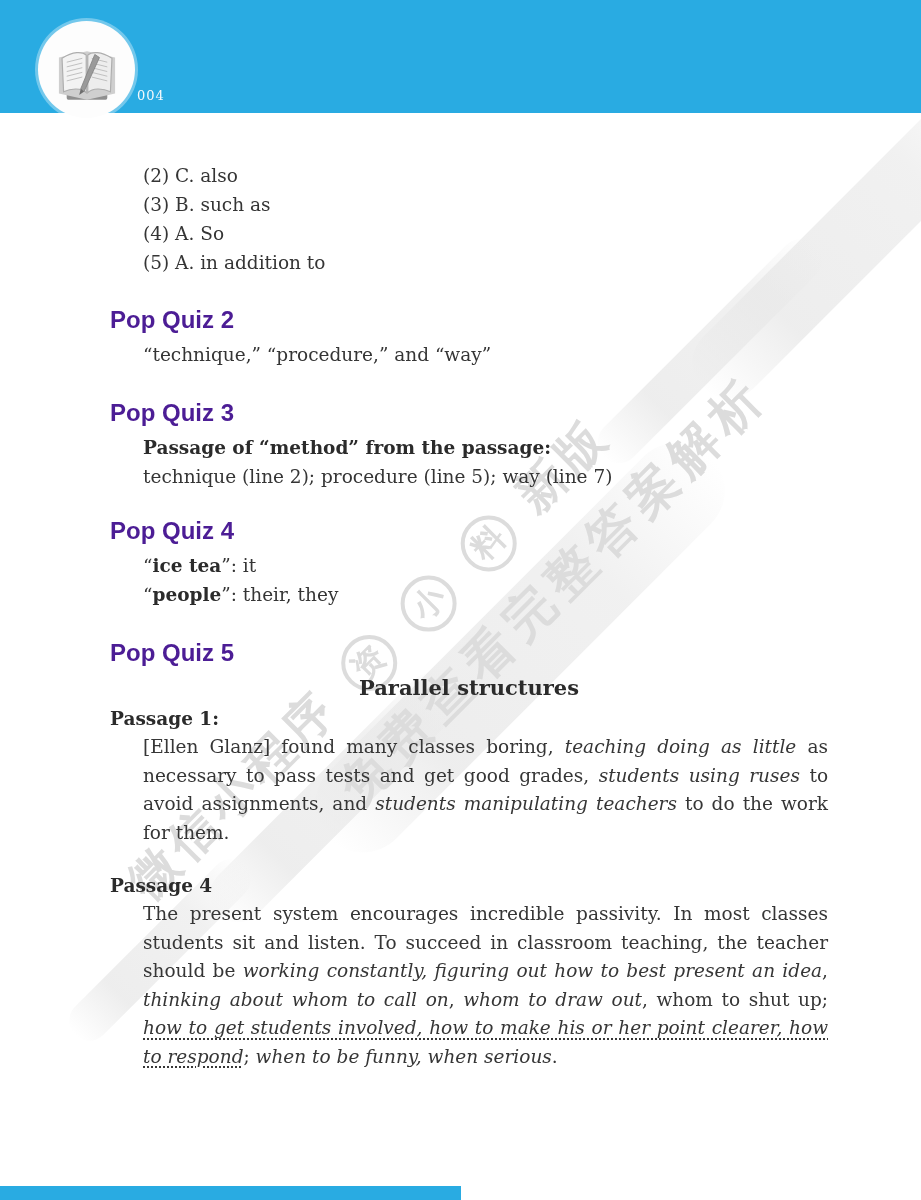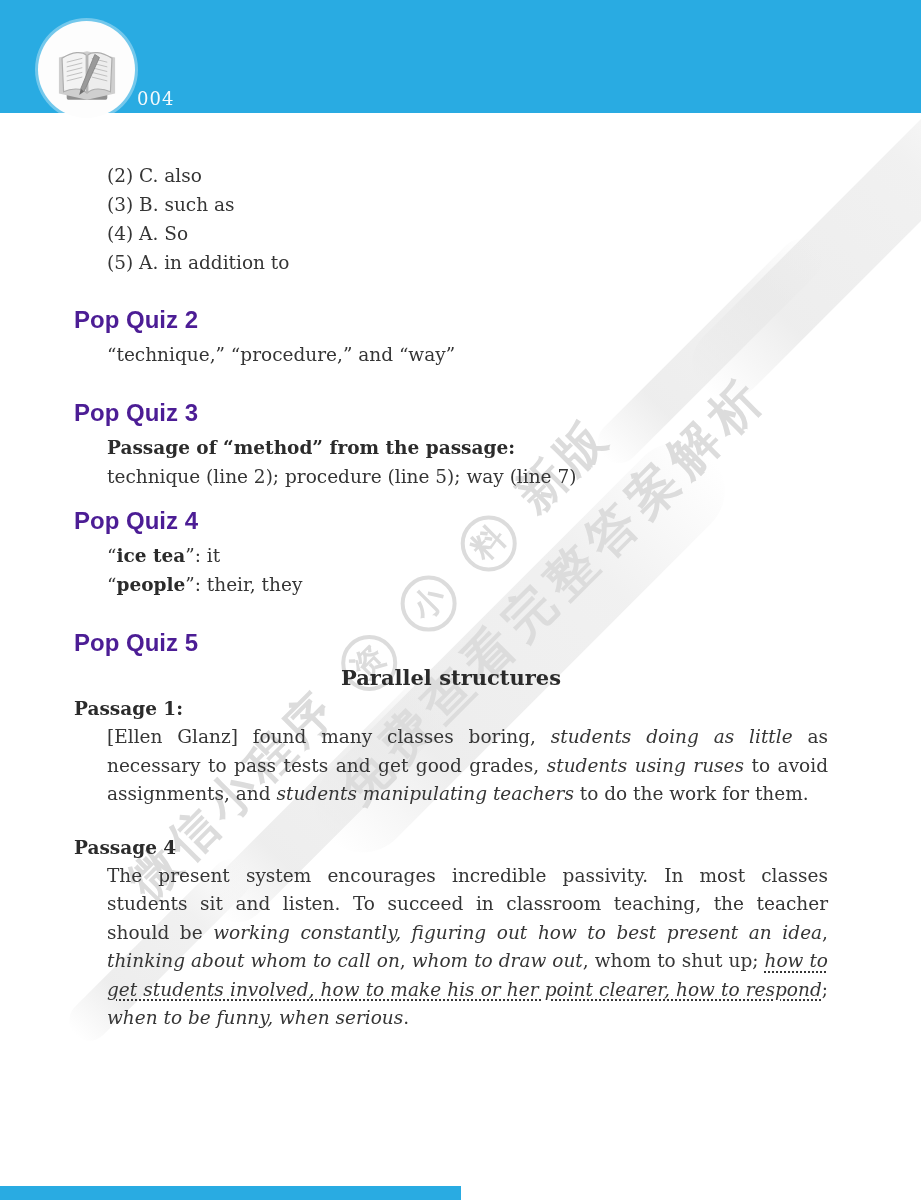--- a/index.html
+++ b/index.html
@@ -18,21 +18,21 @@
   }
   .logo-circle {
     position:absolute; left:38px; top:21px; width:97px; height:97px;
     border-radius:50%; background:#fdfdfd; z-index:5;
     display:flex; align-items:center; justify-content:center; overflow:hidden;
     box-shadow:0 0 0 3px rgba(255,255,255,.35);
   }
   .logo-circle svg { width:78px; height:78px; }
   .page-num {
     position:absolute; left:137px; top:88px; z-index:5;
-    color:#f4f9fc; font-size:18px; letter-spacing:1px;
+    color:#f4f9fc; font-size:13px; letter-spacing:1px;
     font-family:"DejaVu Serif", serif;
   }
 
   
   .streak {
     position:absolute; z-index:1; border-radius:60px;
     background:linear-gradient(90deg, rgba(225,225,225,0) 0%, rgba(223,223,223,.55) 25%, rgba(231,231,231,.6) 70%, rgba(225,225,225,0) 100%);
     transform:rotate(-45deg);
   }
   .s1 { left:640px; top:200px; width:430px; height:72px; }
@@ -52,33 +52,33 @@
   .wm2 { left:348px; top:762px; font-size:50px; letter-spacing:8px; }
   .wm-badge {
     display:inline-flex; align-items:center; justify-content:center;
     width:56px; height:56px; border:4px solid #dcdcdc; border-radius:50%;
     font-size:32px; letter-spacing:0; margin:0 3px; vertical-align:middle;
   }
 
   
   .content {
     position:relative; z-index:3;
-    padding:48px 93px 0 74px;
+    padding:48px 93px 0 110px;
     font-size:18.5px; line-height:29px;
   }
   .answers div { line-height:29px; }
   .indent { margin-left:33px; }
 
   .quiz-title {
     font-family:"Liberation Sans", sans-serif;
     font-weight:bold; font-size:24px; line-height:26px;
     color:#4c1d95; margin:30px 0 7px 0;
   }
   .mt31 { margin-top:31px; }
-  .mt27 { margin-top:17px; }
+  .mt27 { margin-top:27px; }
   .bold { font-weight:bold; color:#2b2b2b; }
   .subtitle {
     font-size:21px; font-weight:bold; color:#2b2b2b;
     line-height:30px; margin-top:4px;text-align:center;
   }
   .passage-label { font-weight:bold; color:#2b2b2b; line-height:29px; margin-top:1px; }
   .passage-label.second { margin-top:24px; }
   .passage {
     margin-left:33px; text-align:justify; line-height:28.5px; color:#363636;
   }
@@ -165,21 +165,21 @@
     <section>
       <h2 class="quiz-title mt27">Pop Quiz 4</h2>
       <p class="indent"><span>“</span><span class="seg-bold">ice tea</span><span>”: it</span></p>
       <p class="indent"><span>“</span><span class="seg-bold">people</span><span>”: their, they</span></p>
     </section>
 
     <section>
       <h2 class="quiz-title mt31">Pop Quiz 5</h2>
       <h3 class="subtitle">Parallel structures</h3>
       <p class="passage-label">Passage 1:</p>
-      <p class="passage"><span>[Ellen Glanz] found many classes boring, </span><span class="seg-italic">students doing as little</span><span> as necessary to pass tests and get good grades, </span><span class="seg-italic">students using ruses</span><span> to avoid assignments, and </span><span class="seg-italic">students manipulating teachers</span><span> to do the work for them.</span></p>
+      <p class="passage"><span>[Ellen Glanz] found many classes boring, </span><span class="seg-italic">teaching doing as little</span><span> as necessary to pass tests and get good grades, </span><span class="seg-italic">students using ruses</span><span> to avoid assignments, and </span><span class="seg-italic">students manipulating teachers</span><span> to do the work for them.</span></p>
       <p class="passage-label second">Passage 4</p>
       <p class="passage"><span>The present system encourages incredible passivity. In most classes students sit and listen. To succeed in classroom teaching, the teacher should be </span><span class="seg-italic">working constantly, figuring out how to best present an idea</span><span>, </span><span class="seg-italic">thinking about </span><span class="seg-italic seg-underline">whom to call on</span><span>, </span><span class="seg-italic seg-underline">whom to draw out</span><span>, </span><span class="seg-underline">whom to shut up</span><span>; </span><span class="seg-italic seg-underline-dotted">how to get students involved, how to make his or her point clearer, how to respond</span><span>; </span><span class="seg-italic seg-underline">when to be funny</span><span class="seg-italic">, </span><span class="seg-italic seg-underline">when serious</span><span>.</span></p>
     </section>
 
   </main>
 
   <div class="bottom-bar"></div>
 
 </div>
 

